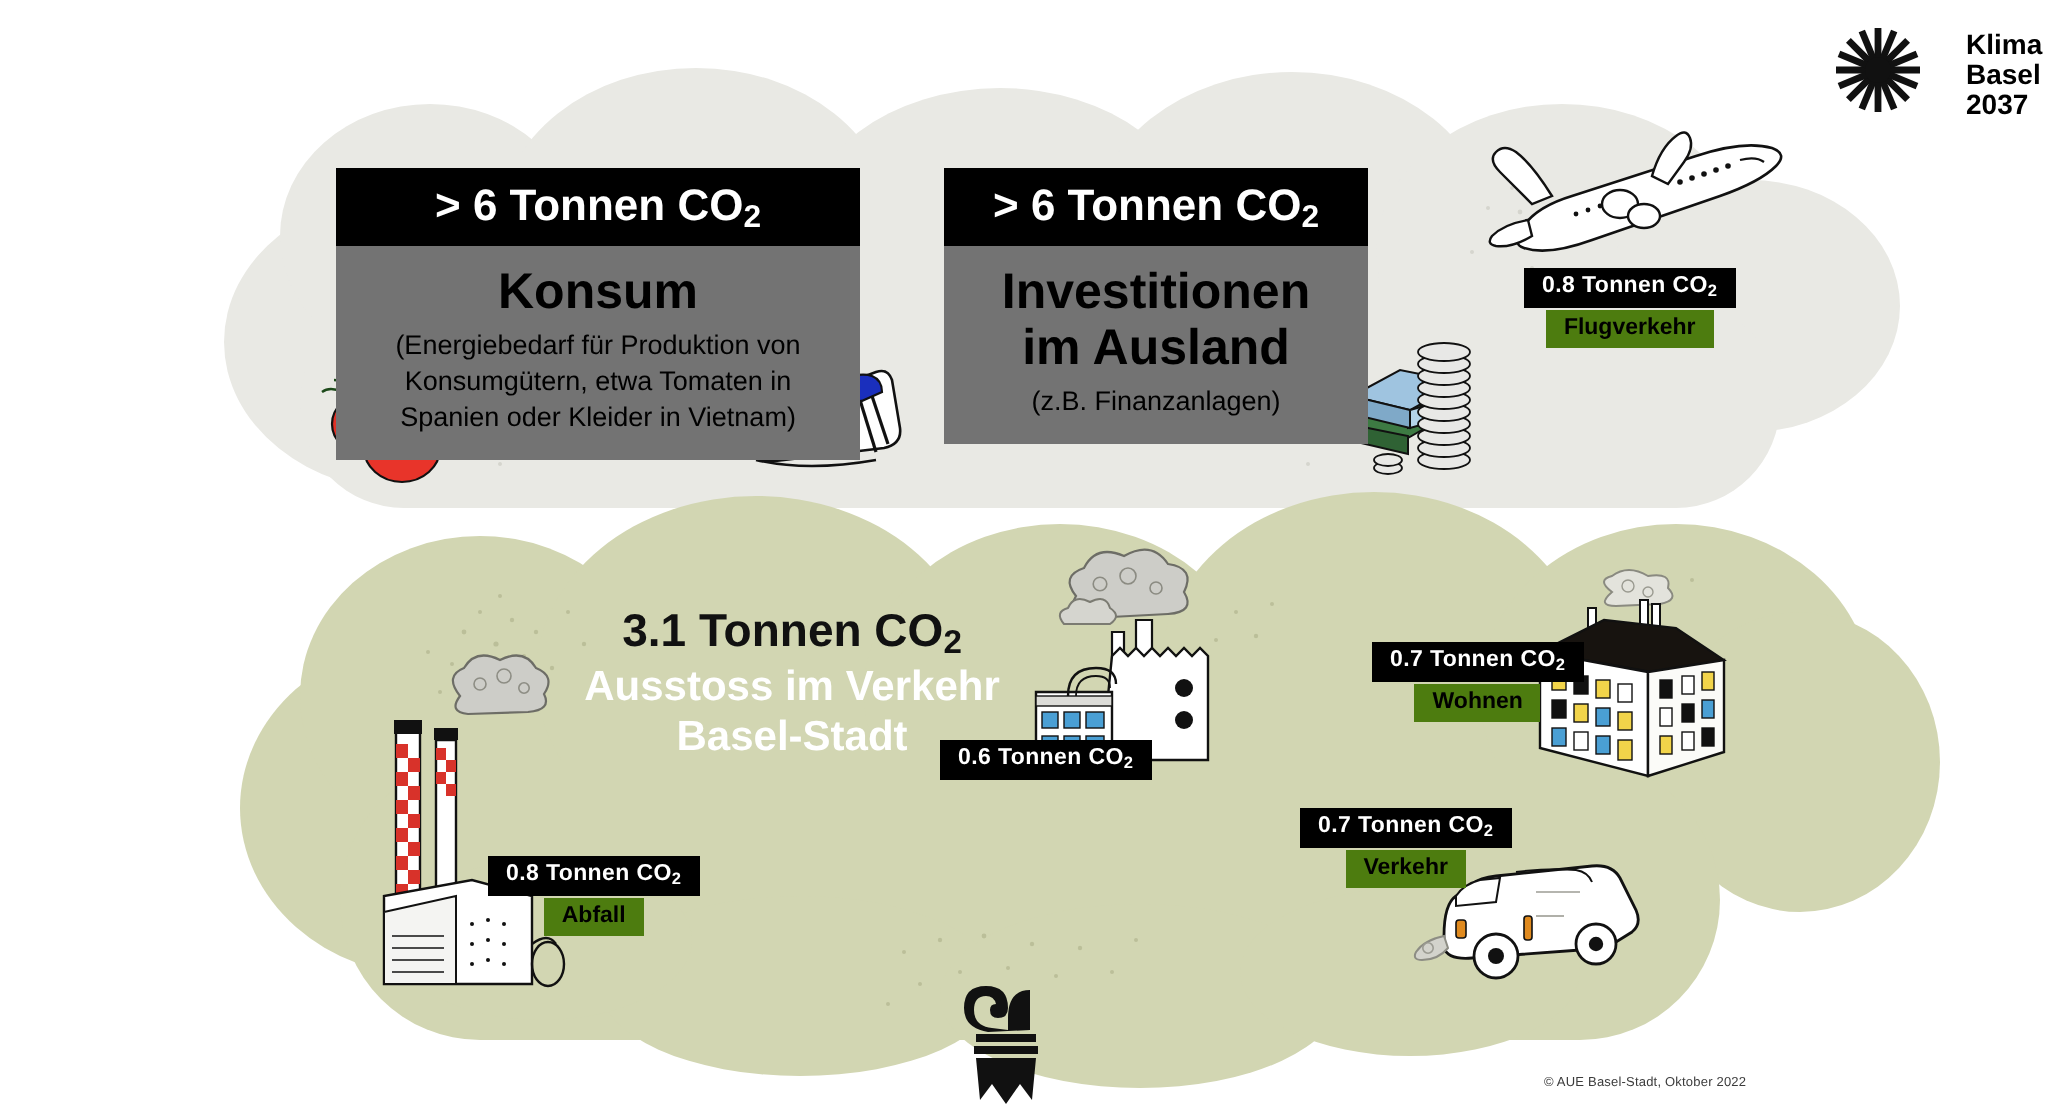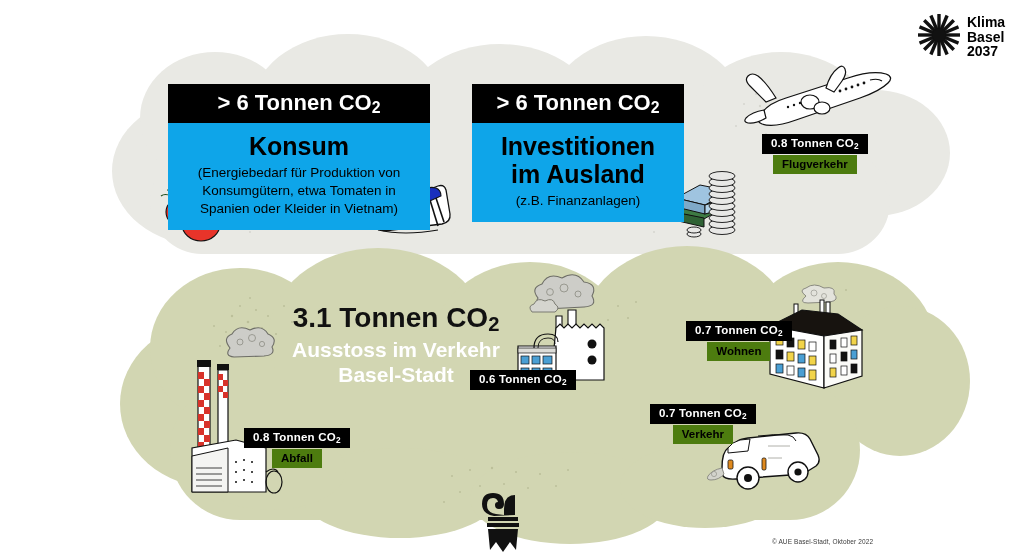--- a/index.html
+++ b/index.html
@@ -37,32 +37,32 @@
   sub{font-size:.72em;line-height:0;vertical-align:-.22em;}
 
   
   .card{position:absolute;}
   .card .hdr{
     background:#000;color:#fff;font-weight:bold;font-size:22px;
     padding:7px 16px 9px 16px;text-align:center;white-space:nowrap;
     line-height:1.05;
   }
   .card .body{
-    background:#0ea5e9;color:#000;padding:9px 14px 12px 14px;text-align:center;
+    background:#737373;color:#000;padding:9px 14px 12px 14px;text-align:center;
   }
   .card .t1{font-size:25px;font-weight:bold;line-height:1.12;margin:0 0 4px 0;}
   .card .t2{font-size:13.5px;line-height:1.32;font-weight:normal;}
 
   
   .canton{position:absolute;text-align:center;}
-  .canton .c1{font-size:28px;font-weight:bold;color:#111;line-height:1.15;}
+  .canton .c1{font-size:23px;font-weight:bold;color:#111;line-height:1.15;}
   .canton .c2{font-size:21px;font-weight:bold;color:#ffffff;line-height:1.17;margin-top:4px;}
 
   
-  .logo{position:absolute;display:flex;align-items:center;gap:5px;}
+  .logo{position:absolute;display:flex;align-items:center;gap:21px;}
   .logo .txt{font-size:14px;font-weight:bold;line-height:1.06;color:#000;}
 
   .credit{position:absolute;font-size:6.5px;color:#3b3b3b;letter-spacing:.1px;}
 
   .art{position:absolute;}
   .art svg{display:block;overflow:visible;}
 </style>
 </head>
 <body>
 

